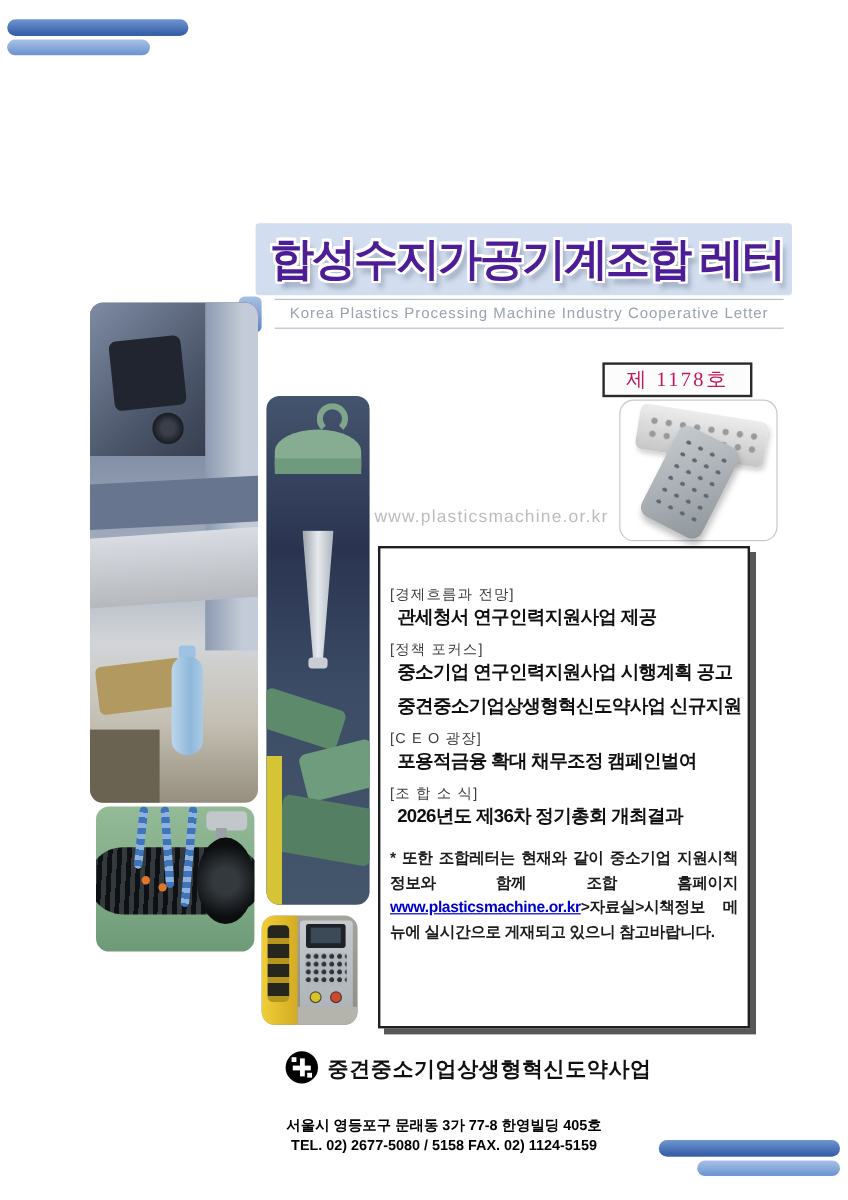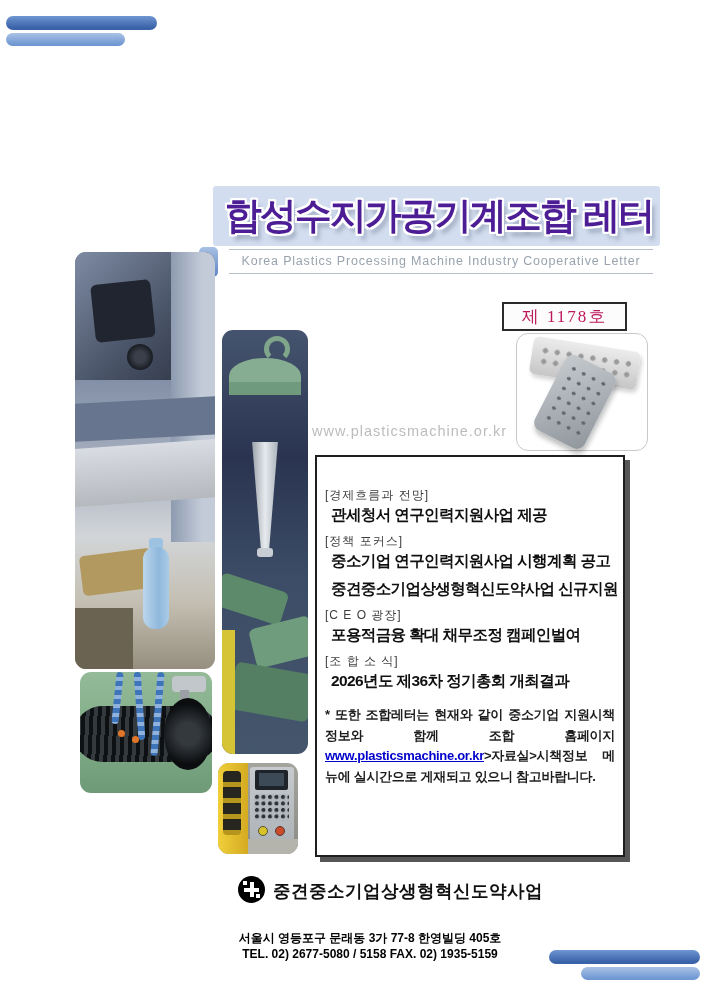--- a/index.html
+++ b/index.html
@@ -177,16 +177,16 @@
 
   <div class="abs f-logo">
     <i style="left:6px;top:12px;width:15px;height:3.5px;"></i>
     <i style="left:12px;top:6px;width:3.5px;height:15px;"></i>
     <i style="left:5px;top:5px;width:4px;height:4px;"></i>
     <i style="left:18px;top:18px;width:4px;height:4px;"></i>
   </div>
   <div class="abs f-org">중견중소기업상생형혁신도약사업</div>
   <div class="abs f-lines">
     <div>서울시 영등포구 문래동 3가 77-8 한영빌딩 405호</div>
-    <div>TEL. 02) 2677-5080 / 5158 FAX. 02) 1935-5159</div>
+    <div>TEL. 02) 2677-5080 / 5158 FAX. 02) 1124-5159</div>
   </div>
 
 </div>
 
 </body></html>

